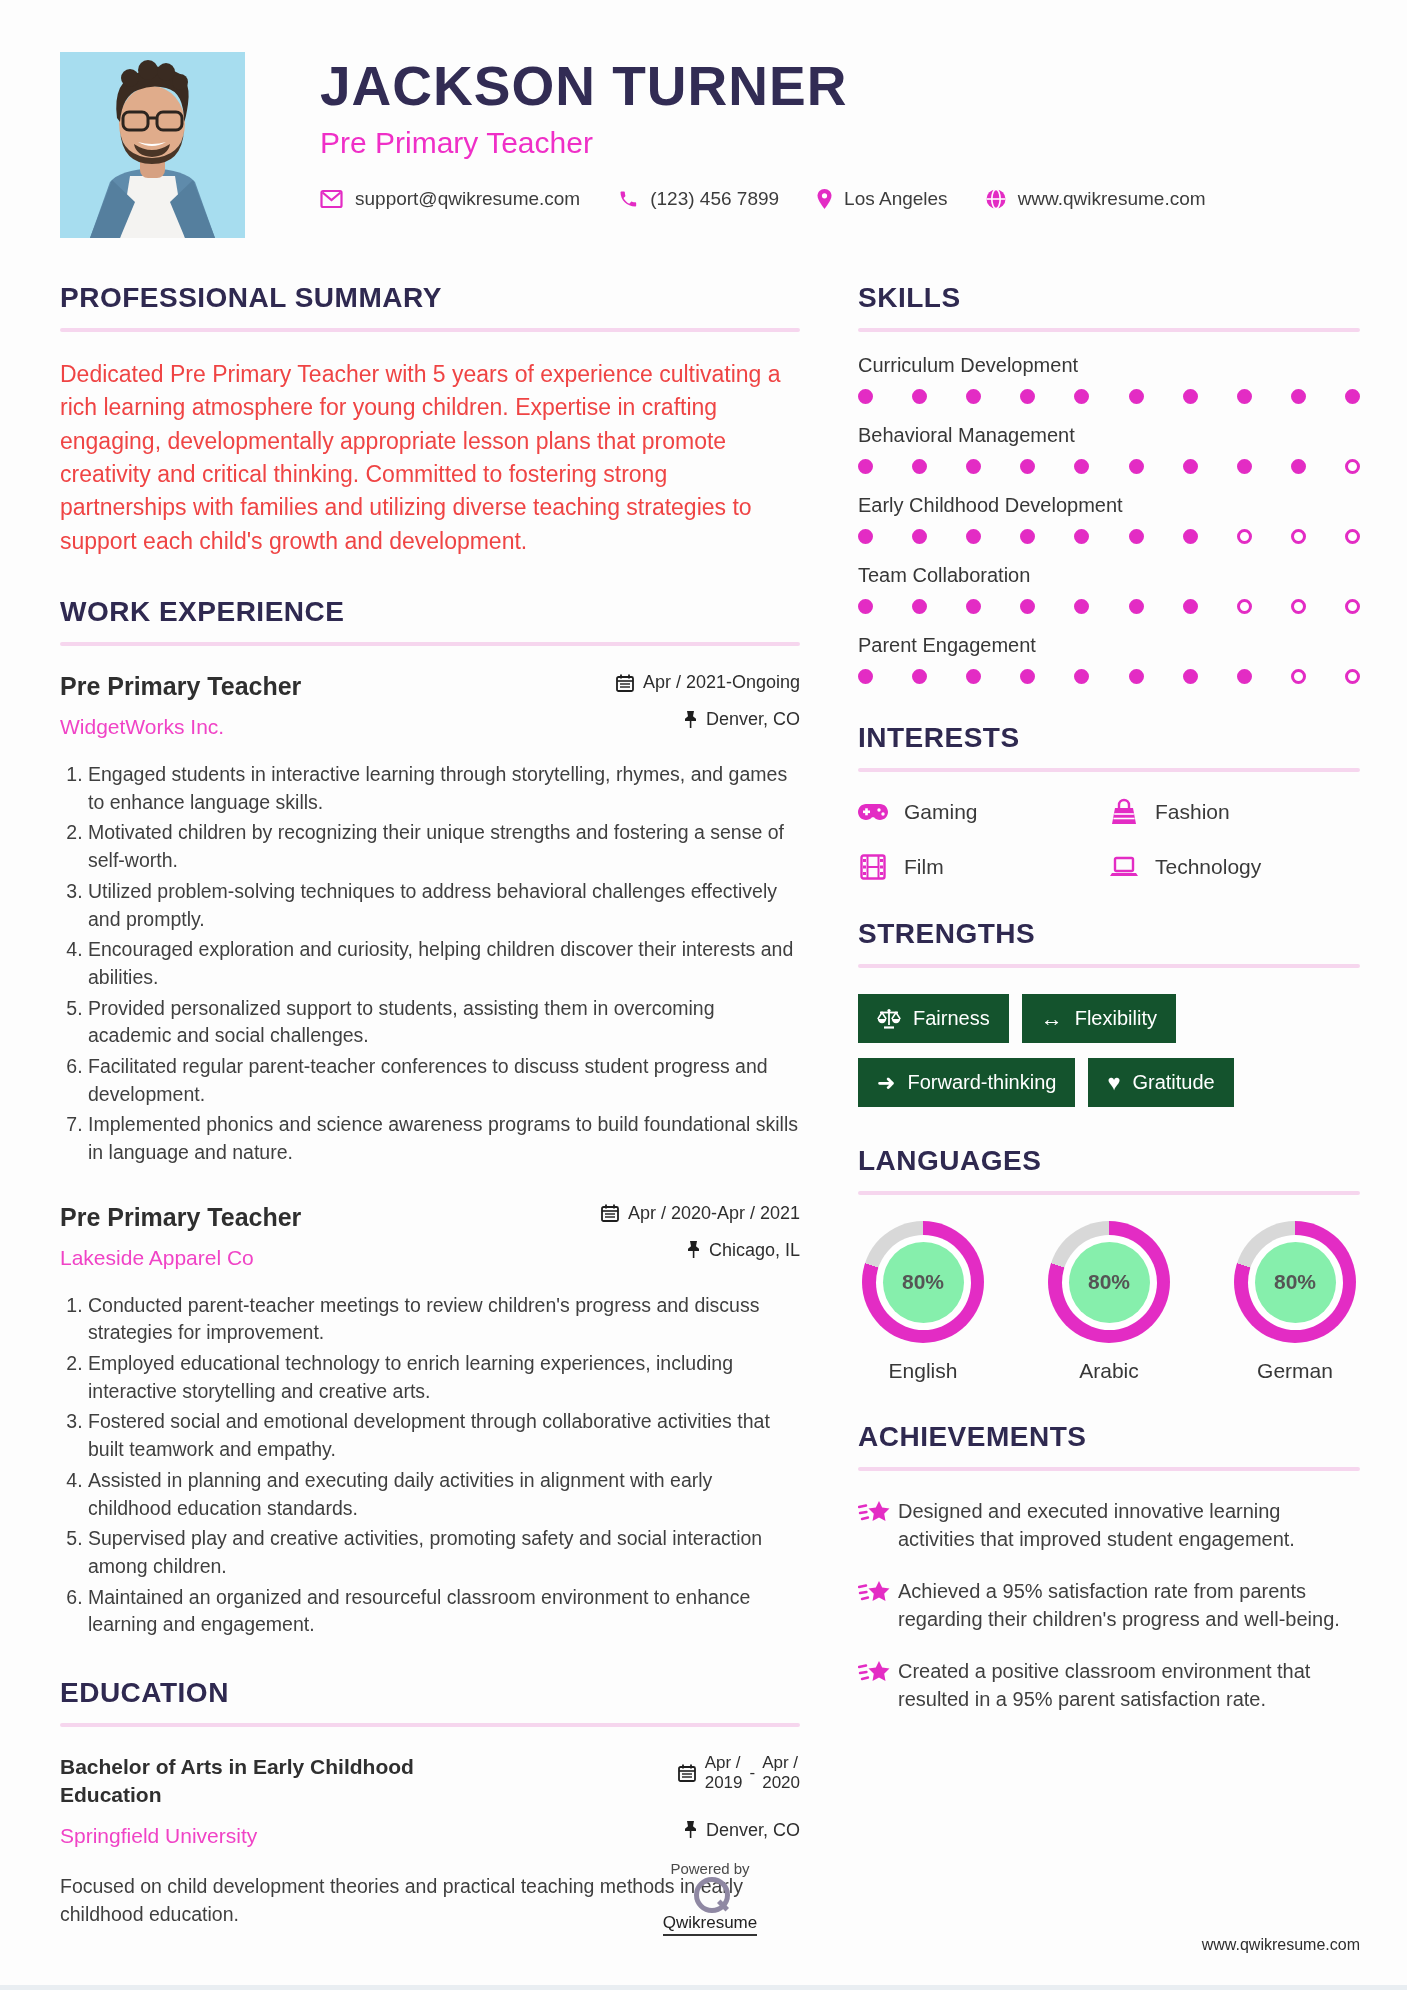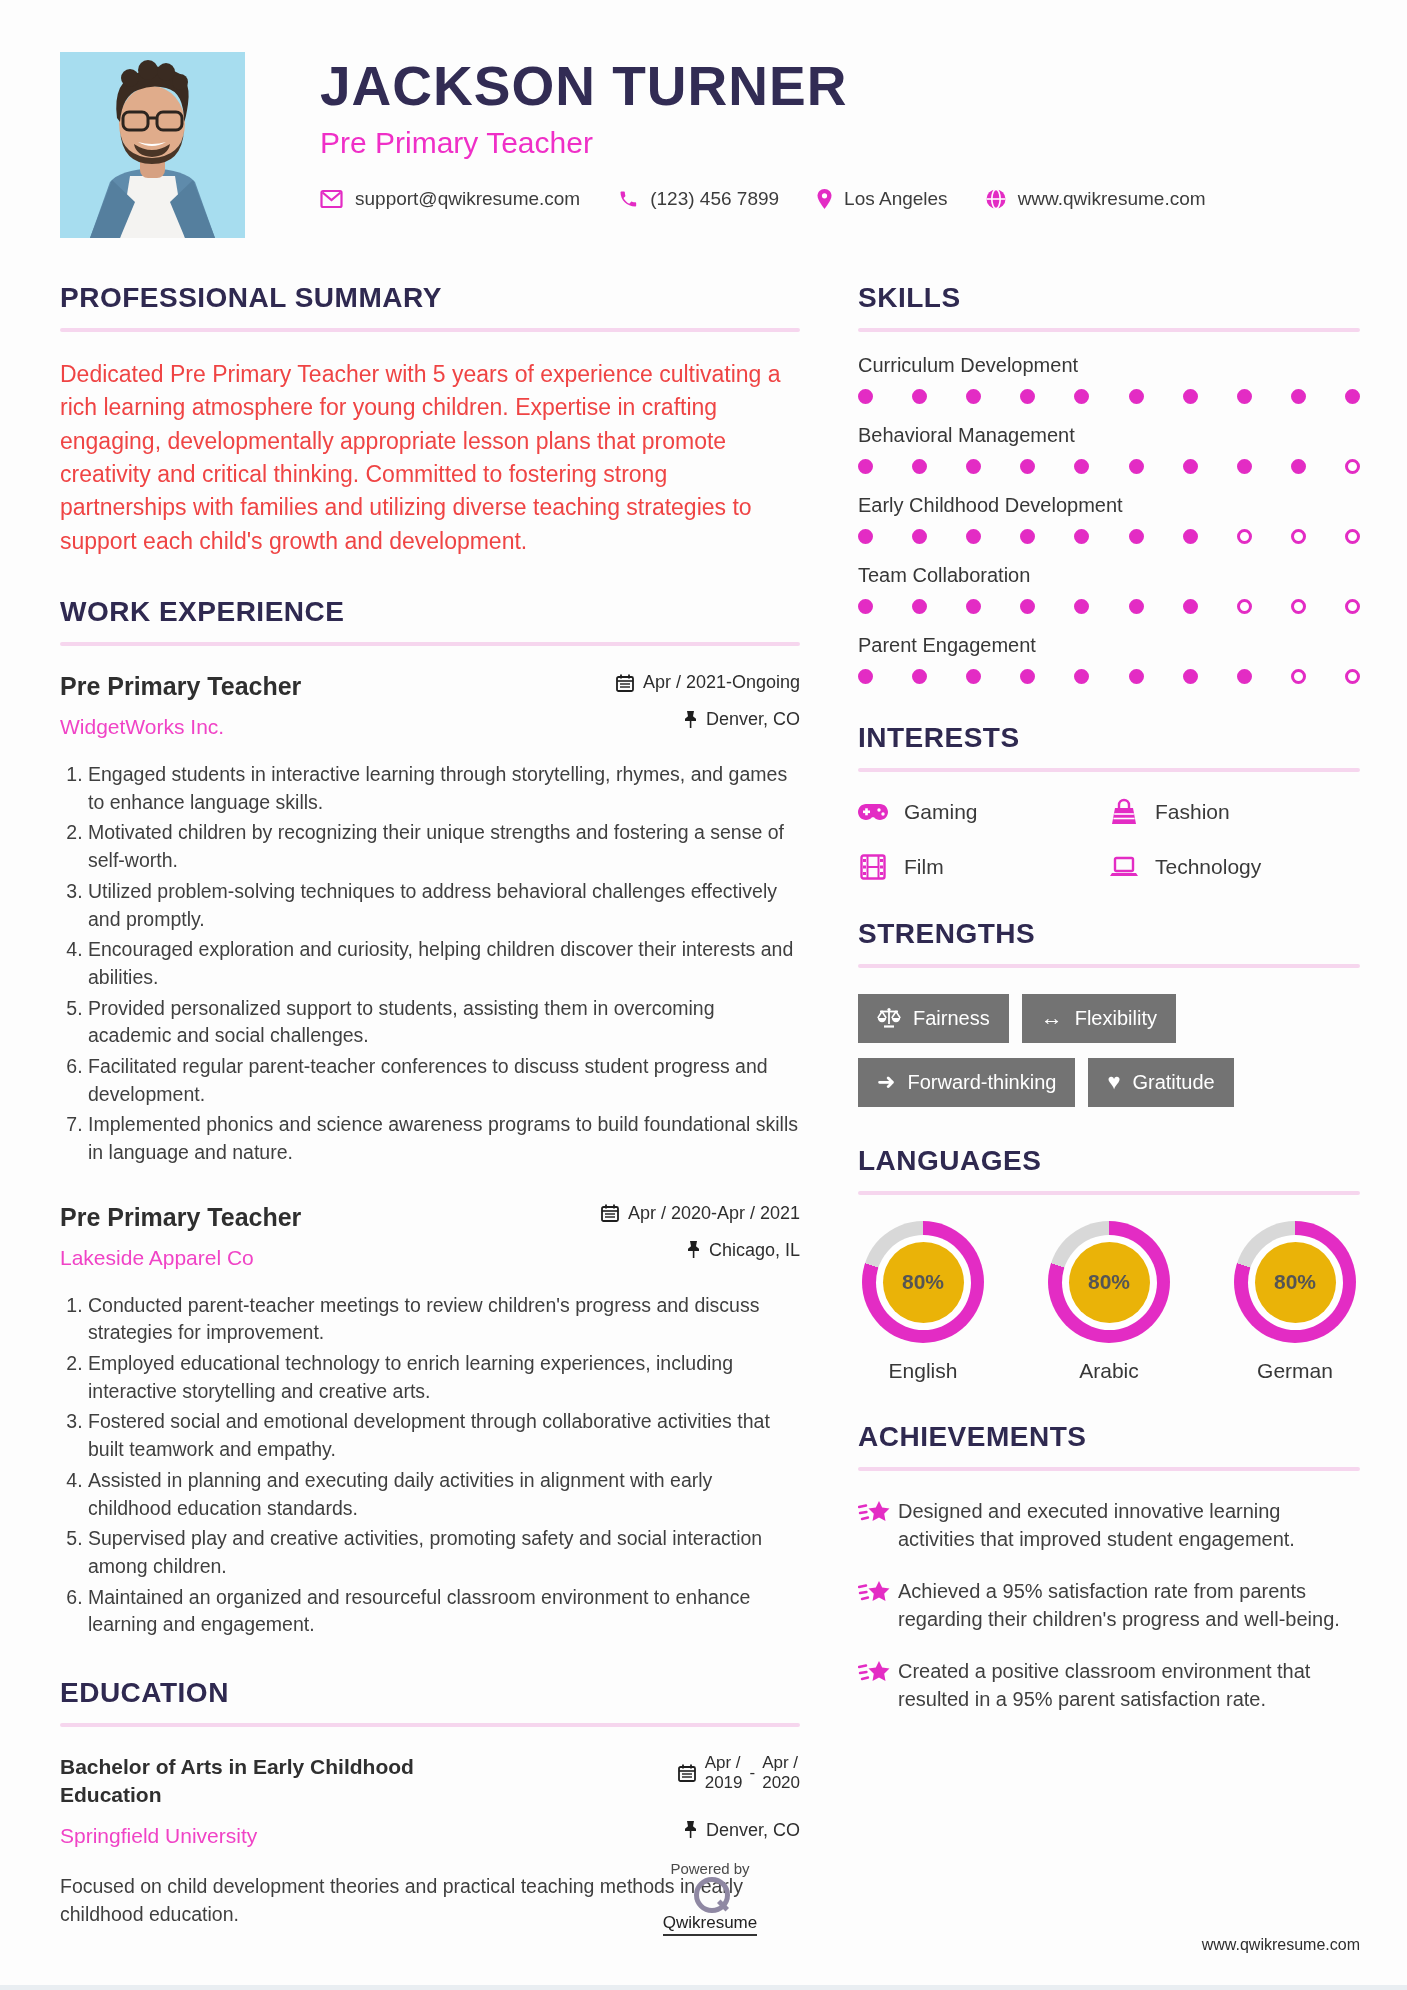--- a/index.html
+++ b/index.html
@@ -58,29 +58,29 @@
   .dot { width:15px; height:15px; border-radius:50%; border:3px solid #e32cc4; background:#ffffff; }
   .dot.filled { background:#e32cc4; }
 
   
   .interests-grid { display:grid; grid-template-columns:1fr 1fr; row-gap:28px; }
   .interest { display:flex; align-items:center; font-size:21px; color:#3a3a3a; }
   .interest .iicon { display:inline-flex; width:30px; justify-content:center; margin-right:16px; }
 
   
   .badges { display:flex; flex-wrap:wrap; gap:15px 13px; }
-  .badge { display:flex; align-items:flex-start; background:#737373; color:#ffffff; font-size:20px; padding:13px 19px; }
+  .badge { display:flex; align-items:flex-end; background:#14532d; color:#ffffff; font-size:20px; padding:13px 19px; }
   .badge .bicon { display:inline-flex; margin-right:12px; font-size:22px; line-height:1; }
 
   
   .langs { display:flex; justify-content:space-between; padding:0 4px; }
   .lang { text-align:center; }
   .donut { width:122px; height:122px; border-radius:50%; display:flex; align-items:center; justify-content:center; }
   .donut-mid { width:95px; height:95px; border-radius:50%; background:#ffffff; display:flex; align-items:center; justify-content:center; }
-  .donut-core { width:81px; height:81px; border-radius:50%; background:#eab308; display:flex; align-items:center; justify-content:center; font-size:21px; font-weight:bold; color:#555555; }
+  .donut-core { width:81px; height:81px; border-radius:50%; background:#86efac; display:flex; align-items:center; justify-content:center; font-size:21px; font-weight:bold; color:#555555; }
   .lang-label { margin-top:16px; font-size:21px; color:#373737; }
 
   
   .achv { display:flex; margin-bottom:24px; }
   .achv .aicon { flex:0 0 40px; margin-top:2px; }
   .achv-text { font-size:20px; line-height:1.4; color:#3f3f3f; }
 
   
   .footer { position:absolute; left:60px; right:47px; bottom:36px; display:flex; align-items:center;flex-direction:column; }
   .powered { font-size:15px; color:#4a4a4a; }

